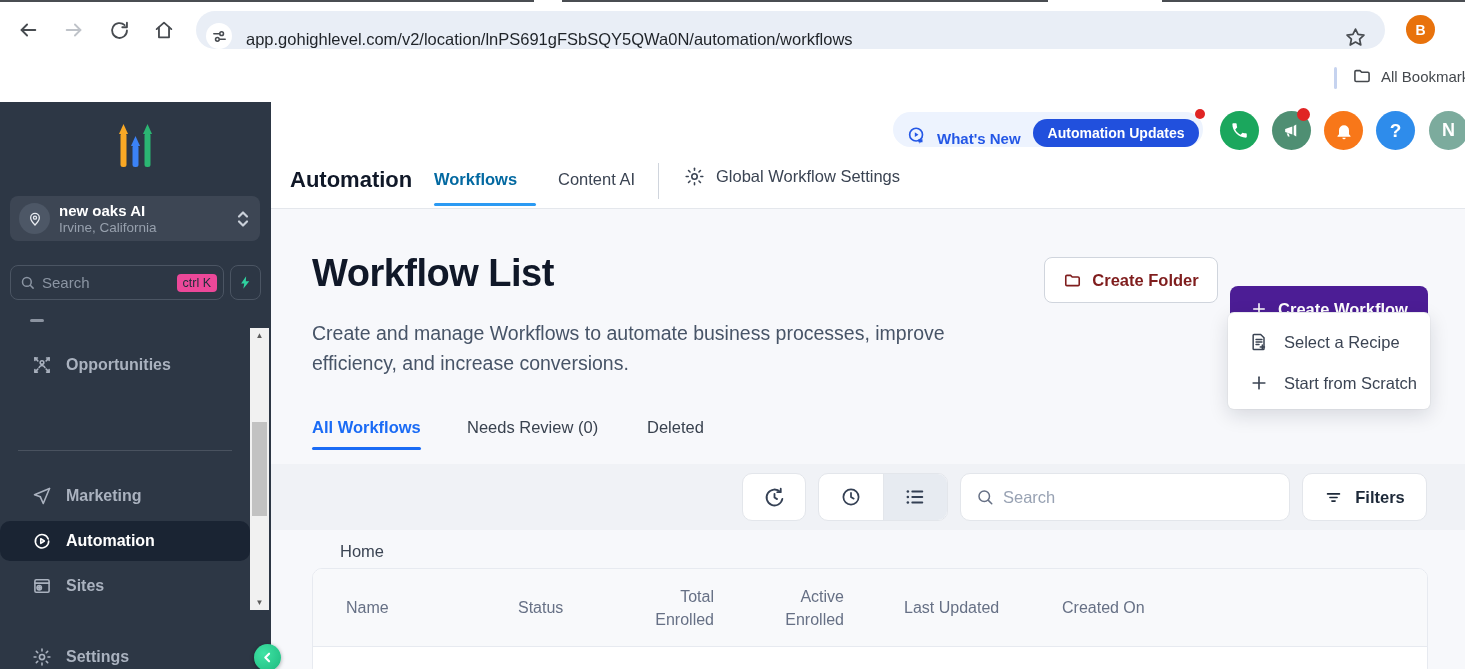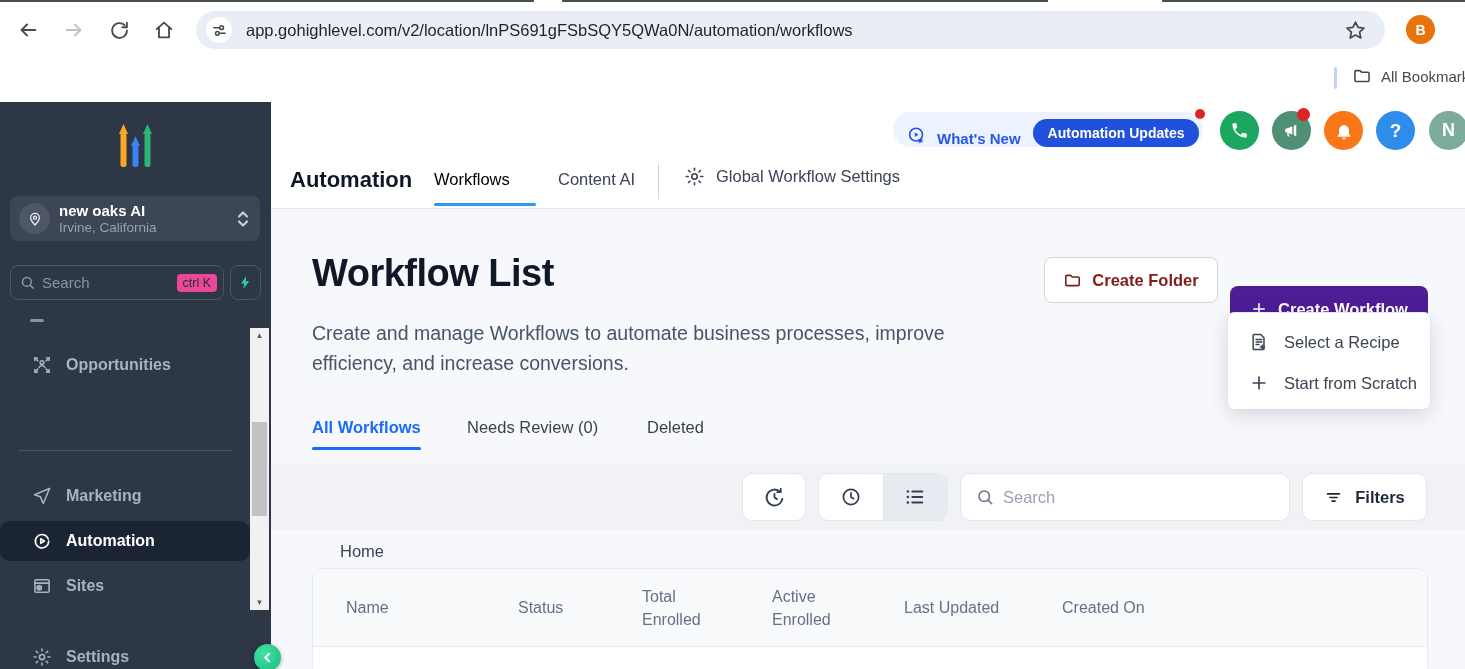--- a/index.html
+++ b/index.html
@@ -6,21 +6,21 @@
   html,body { width:1465px; height:669px; overflow:hidden; }
   body { font-family:"Liberation Sans", sans-serif; background:#fff; position:relative; }
   svg { display:block; }
 
   
   .chrome { position:absolute; left:0; top:0; width:1465px; height:62px; background:#fff; }
   .window-top-line { position:absolute; left:0; top:0; width:1465px; height:2px;
     background:linear-gradient(90deg,#4a4d52 0 534px,transparent 534px 562px,#4a4d52 562px 1048px,transparent 1048px 1162px,#4a4d52 1162px 100%); }
   .nav-btn { position:absolute; top:14px; width:32px; height:32px; display:flex; align-items:center; justify-content:center; border-radius:50%; color:#474b50; cursor:pointer; }
   .nav-btn.disabled { color:#bfc3c9; }
-  .url-pill { position:absolute; left:196px; top:11px; width:1189px; height:38px; background:#e9eef6; border-radius:19px; display:flex; align-items:center; }
+  .url-pill { position:absolute; left:196px; top:11px; width:1189px; height:38px; background:#e9eef6; border-radius:19px; display:flex; align-items:flex-end; }
   .site-info { width:26px; height:26px; background:#fff; border-radius:50%; margin-left:10px; display:flex; align-items:center; justify-content:center; color:#474b50; }
   .url-text { margin-left:14px; font-size:16.5px; color:#1f2328; flex:1; white-space:nowrap; overflow:hidden; }
   .star-btn { margin-right:18px; color:#474b50; }
   .chrome-avatar { position:absolute; left:1406px; top:15px; width:29px; height:29px; border-radius:50%; background:#e8720c; color:#fff; font-size:14px; font-weight:700; display:flex; align-items:center; justify-content:center; }
   .chrome-menu-sliver { position:absolute; left:1459px; top:20px; width:6px; height:20px; color:#5f6368; font-size:15px; letter-spacing:0; }
   .bookmarks-bar { position:absolute; left:0; top:62px; width:1465px; height:33px; background:#fff; overflow:hidden; }
   .bm-sep { position:absolute; left:1334px; top:5px; width:3px; height:22px; background:#c6d3ef; border-radius:2px; }
   .bm-item { position:absolute; left:1352px; top:4px; display:flex; align-items:center; gap:9px; color:#45494e; font-size:15px; white-space:nowrap; }
 
   
@@ -50,21 +50,21 @@
   .side-scrollbar { position:absolute; left:250px; top:226px; width:19px; height:282px; background:#f1f1f1; }
   .sb-arrow { position:absolute; left:0; width:19px; height:15px; display:flex; align-items:center; justify-content:center; font-size:8px; color:#5c5c5c; }
   .sb-thumb { position:absolute; left:2px; top:94px; width:15px; height:94px; background:#c2c2c2; }
   .collapse-btn { position:absolute; left:254px; top:644px; width:27px; height:27px; border-radius:50%;
     background:radial-gradient(circle at 35% 35%, #3fe3a4, #1db97e); display:flex; align-items:center; justify-content:center; color:#fff; z-index:30; cursor:pointer; box-shadow:0 1px 4px rgba(0,0,0,.35); }
 
   
   .main-header { position:absolute; left:271px; top:95px; width:1194px; height:114px; background:#fff; border-bottom:1px solid #e4e7ec; }
   .mh-title { position:absolute; left:19px; top:72px; font-size:22px; font-weight:700; color:#101828; }
   .mh-tab { position:absolute; top:75px; font-size:16.5px; color:#3b4453; cursor:pointer; }
-  .mh-tab.active { color:#000000; font-weight:400; }
+  .mh-tab.active { color:#0369a1; font-weight:700; }
   .mh-underline { position:absolute; left:163px; top:108px; width:102px; height:3px; background:#2b9af3; border-radius:2px; }
   .mh-vsep { position:absolute; left:387px; top:68px; width:1px; height:36px; background:#d0d5dd; }
   .mh-gws { position:absolute; left:413px; top:71px; display:flex; align-items:center; gap:11px; color:#3b4453; font-size:16.5px; cursor:pointer; }
   .whats-new { position:absolute; left:622px; top:17px; height:35px; background:#edf3fe; border-radius:18px; display:flex; align-items:flex-end; padding:0 4px 0 13px; cursor:pointer; }
   .wn-label { color:#2457e6; font-weight:700; font-size:15px; margin:0 12px 0 9px; }
   .wn-badge { background:#2150dd; color:#fff; font-weight:700; font-size:14px; border-radius:15px; padding:6px 15px; white-space:nowrap; }
   .red-dot { position:absolute; width:10px; height:10px; border-radius:50%; background:#e02424; }
   .circle-btn { position:absolute; top:16px; width:39px; height:39px; border-radius:50%; display:flex; align-items:center; justify-content:center; color:#fff; cursor:pointer; }
 
   
@@ -86,21 +86,21 @@
   .main-search { position:absolute; left:960px; top:473px; width:330px; height:48px; background:#fff; border:1px solid #e3e6eb; border-radius:10px; display:flex; align-items:center; }
   .main-search input { flex:1; min-width:0; border:none; outline:none; font-size:16.5px; color:#344054; font-family:"Liberation Sans",sans-serif; background:transparent; }
   .main-search input::placeholder { color:#98a2b3; }
   .ms-glyph { color:#667085; margin:0 9px 0 15px; }
   .filters-btn { left:1302px; width:125px; gap:12px; font-size:16.5px; font-weight:600; color:#1d2939; }
   .breadcrumb { position:absolute; left:340px; top:542px; font-size:16.5px; color:#3b4453; }
   .table-card { position:absolute; left:312px; top:568px; width:1116px; height:110px; background:#fff; border:1px solid #e7eaf0; border-radius:10px; overflow:hidden; }
   .thead { display:flex; align-items:center; height:78px; background:#f8f9fb; border-bottom:1px solid #e7eaf0; padding-left:33px; color:#667085; font-size:16px; }
   .th { flex:none; }
   .th-name{width:172px;} .th-status{width:124px;} .th-total{width:130px;} .th-active{width:132px;} .th-updated{width:158px;} .th-created{width:200px;}
-  .th-narrow { width:72px; line-height:23px; }
+  .th-narrow { width:72px; line-height:23px;text-align:right; }
   .th-total .th-narrow, .th-active .th-narrow { display:block; }
 </style>
 </head>
 <body>
 
 <div class="chrome">
   <div class="window-top-line"></div>
 
   <div class="nav-btn" style="left:12px">
     <svg width="22" height="22" viewBox="0 0 24 24" fill="none" stroke="currentColor" stroke-width="2" stroke-linecap="round" stroke-linejoin="round">

